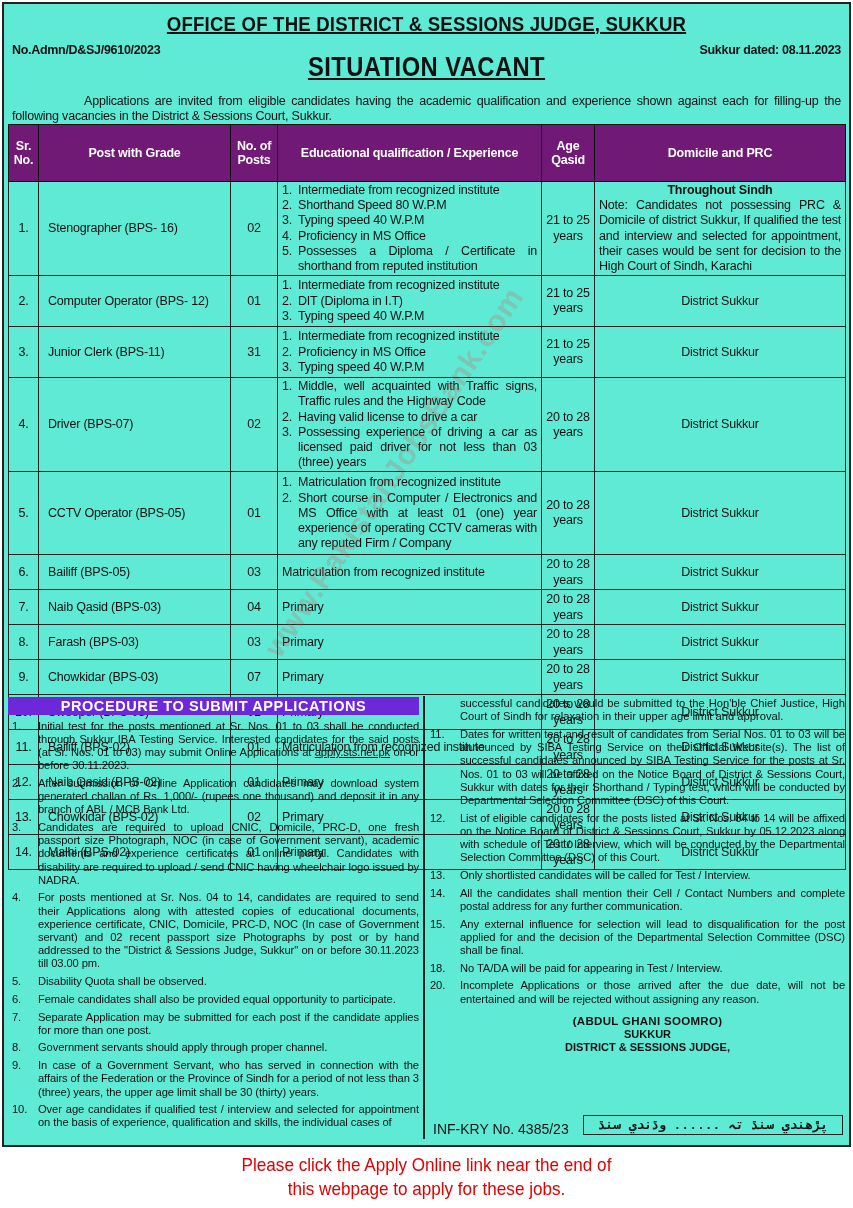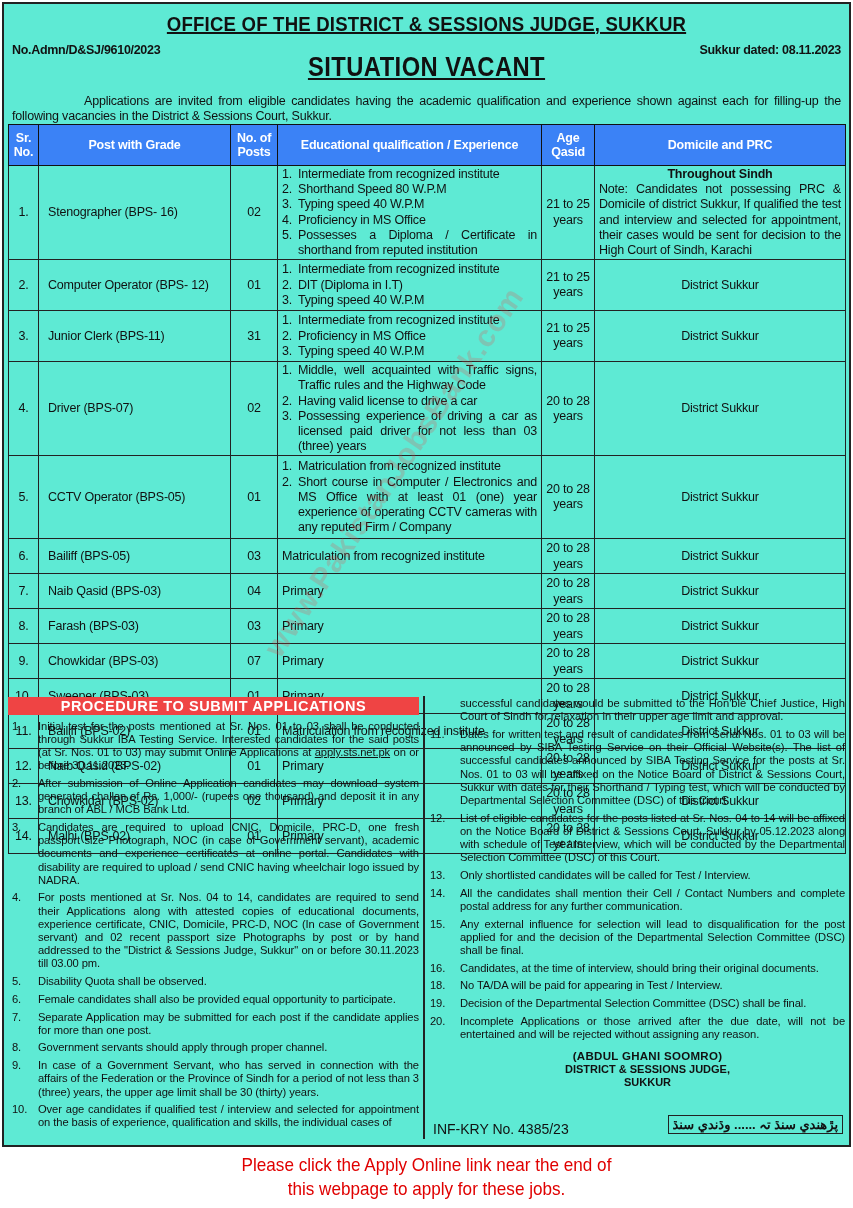--- a/index.html
+++ b/index.html
@@ -27,22 +27,22 @@
       position: absolute; left: 8px; right: 8px; top: 90px; font-size: 12.5px; line-height: 15px;
       text-align: justify; text-indent: 72px; letter-spacing: -0.2px;
     }
 
     table.vacancy {
       position: absolute; left: 8px; top: 124px; width: 838px;
       border-collapse: collapse; font-size: 12.5px; letter-spacing: -0.2px;
     }
     table.vacancy th, table.vacancy td { border: 1.5px solid #222; vertical-align: middle; }
     table.vacancy th {
-      background: #3b82f6; color: #fff; font-weight: bold; font-size: 12.5px; line-height: 14px;
-      height: 41px; text-align: center; border-color: #111;
+      background: #701a75; color: #fff; font-weight: bold; font-size: 12.5px; line-height: 14px;
+      height: 57px; text-align: center; border-color: #111;
     }
     table.vacancy td { padding: 1px 4px; line-height: 15.2px; }
     td.c-sr { text-align: center; width: 30px; }
     td.c-post { width: 192px; padding-left: 9px !important; }
     td.c-num { text-align: center; width: 47px; }
     td.c-edu { width: 264px; text-align: justify; }
     td.c-age { text-align: center; width: 53px; }
     td.c-dom { text-align: center; width: 251px; }
     ol.quals { list-style: none; padding-left: 0; }
     ol.quals li { display: flex; }
@@ -55,21 +55,21 @@
     .watermark {
       position: absolute; left: 175px; top: 455px; transform: rotate(-56deg);
       font-size: 30px; font-weight: bold; color: rgba(235, 70, 70, 0.22); white-space: nowrap;
       pointer-events: none; letter-spacing: 1px;
     }
 
     .procedure {
       position: absolute; left: 8px; top: 697px; width: 411px; height: 441px;
     }
     .procedure-banner {
-      background: #ef4444; color: #fff; text-align: center; font-weight: bold;
+      background: #6d28d9; color: #fff; text-align: center; font-weight: bold;
       font-size: 14.5px; height: 18px; line-height: 18px; letter-spacing: 0.6px;
     }
     .col-divider {
       position: absolute; left: 423px; top: 696px; width: 2px; height: 443px; background: #222;
     }
     .proc-list { list-style: none; font-size: 11.2px; line-height: 13.2px; letter-spacing: -0.1px; }
     .proc-list li { display: flex; margin-top: 4.5px; }
     .proc-list li .n { width: 30px; flex: none; text-align: left; padding-left: 4px; }
     .proc-list li .t { flex: 1; text-align: justify; }
     .proc-list .link { text-decoration: underline; margin-top: 27px; }
@@ -77,22 +77,22 @@
     .right-col .cont { font-size: 11.2px; line-height: 13.2px; padding-left: 30px; text-align: justify; }
     .right-col .proc-list li .n { padding-left: 0; }
 
     .signature {
       margin-top: 9px; text-align: center; font-weight: bold; font-size: 11px; line-height: 13px;
       padding-left: 20px;
     }
     .sign-name { font-size: 11.5px; letter-spacing: 0.3px; }
     .inf-no { position: absolute; left: 433px; top: 1121px; font-size: 14px; }
     .sindhi-box {
-      position: absolute; right: 10px; top: 1115px; border: 1px solid #222; padding: 1px 4px;
-      font-size: 13px; font-weight: bold; direction: rtl; font-family: Liberation Sans, sans-serif;
+      position: absolute; right: 10px; top: 1115px; border: 1px solid #222; padding: 1px 14px;
+      font-size: 13px; font-weight: bold; direction: rtl; font-family: Liberation Mono, monospace;
     }
 
     .footer-note {
       position: absolute; left: 0; right: 0; top: 1153px; text-align: center;
       font-size: 19px; line-height: 24px; color: #e00000;
       transform: scaleX(0.9);
     }
   </style>
 </head>
 <body>
@@ -387,40 +387,32 @@
       </li>
     <li>
         <span class="n">14.</span>
         <span class="t">All the candidates shall mention their Cell / Contact Numbers and complete postal address for any further communication.</span>
       </li>
     <li>
         <span class="n">15.</span>
         <span class="t">Any external influence for selection will lead to disqualification for the post applied for and the decision of the Departmental Selection Committee (DSC) shall be final.</span>
       </li>
     <li>
-        <span class="n">16.</span>
-        <span class="t">Candidates, at the time of interview, should bring their original documents.</span>
-      </li>
-    <li>
         <span class="n">18.</span>
         <span class="t">No TA/DA will be paid for appearing in Test / Interview.</span>
-      </li>
-    <li>
-        <span class="n">19.</span>
-        <span class="t">Decision of the Departmental Selection Committee (DSC) shall be final.</span>
       </li>
     <li>
         <span class="n">20.</span>
         <span class="t">Incomplete Applications or those arrived after the due date, will not be entertained and will be rejected without assigning any reason.</span>
       </li>
   </ol>
   <div class="signature">
     <div class="sign-name">(ABDUL GHANI SOOMRO)</div>
+    <div>SUKKUR</div>
     <div>DISTRICT &amp; SESSIONS JUDGE,</div>
-    <div>SUKKUR</div>
   </div>
 </div>
 
 <div class="inf-no">INF-KRY No. 4385/23</div>
 <div class="sindhi-box">پڙهندي سنڌ تہ ...... وڌندي سنڌ</div>
 
 <div class="footer-note">
   <div>Please click the Apply Online link near the end of</div>
   <div>this webpage to apply for these jobs.</div>
 </div>

